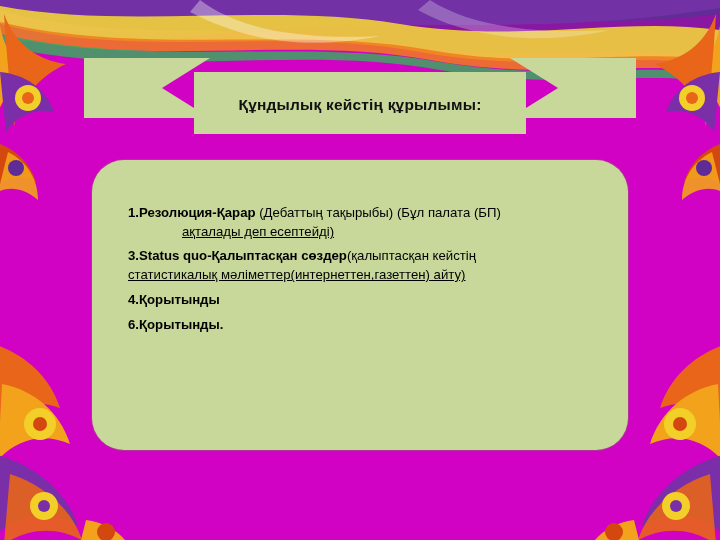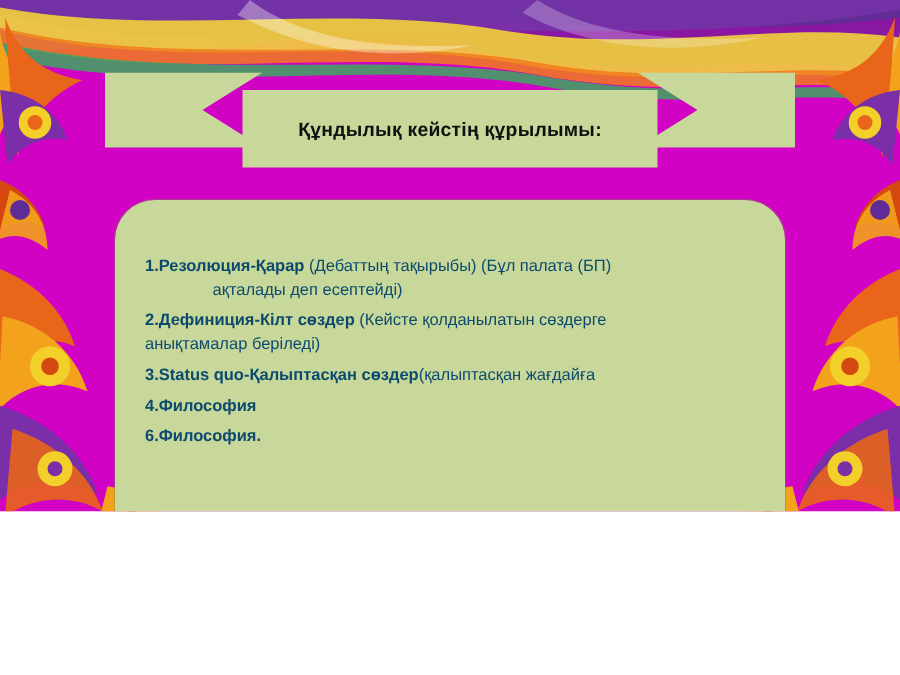--- a/index.html
+++ b/index.html
@@ -9,21 +9,21 @@
   body {
     width: 720px;
     height: 540px;
     font-family: "Liberation Sans", sans-serif;
     overflow: hidden;
   }
 
   .slide {
     position: relative;
     width: 720px;
-    height: 409px;
+    height: 540px;
     background: #d102c4;
     overflow: hidden;
   }
 
   
   .top-band {
     position: absolute;
     top: 0; left: 0;
     width: 720px;
     height: 92px;
@@ -72,38 +72,39 @@
     left: 92px;
     top: 160px;
     width: 536px;
     height: 290px;
     background: #c8d89a;
     border-radius: 32px;
     box-shadow: 0 0 0 1px rgba(120,140,80,0.35);
   }
   .content-inner {
     position: absolute;
-    left: 24px;
+    left: 36px;
     top: 44px;
     right: 22px;
     font-size: 13.2px;
-    color: #0c4a6e;
+    color: #000000;
     line-height: 1.42;
   }
   .line {
     margin-bottom: 6px;
   }
   .line .num { font-weight: bold; }
   .line b { font-weight: bold; }
   .sub-indent {
     display: block;
     padding-left: 54px;
   }
   .cont {
     display: block;
+    text-decoration: underline;
   }
 </style>
 </head>
 <body>
 
 <div class="slide">
 
   <div class="top-band">
     <svg class="band-layer" viewBox="0 0 720 92" preserveAspectRatio="none">
       <rect x="0" y="0" width="720" height="92" fill="#d102c4"></rect>
@@ -180,34 +181,31 @@
   </div>
 
   <div class="content-box">
     <div class="content-inner">
 
       <div class="line">
         <span class="num">1.</span><b>Резолюция-Қарар</b><span> (Дебаттың тақырыбы) (Бұл палата  (БП)</span>
         <span class="cont sub-indent">ақталады деп есептейді)</span>
       </div>
 
-      <div class="line">
-        <span class="num">2.</span><b>Дефиниция-Кілт сөздер</b><span> (Кейсте қолданылатын сөздерге</span>
-        <span class="cont">анықтамалар беріледі)</span>
-      </div>
-
-      <div class="line">
-        <span class="num">3.</span><b>Status quo-Қалыптасқан сөздер</b><span>(қалыптасқан жағдайға</span>
-      </div>
-
-      <div class="line">
-        <span class="num">4.</span><b>Философия</b><span></span>
-      </div>
-
-
-      <div class="line">
-        <span class="num">6.</span><b>Философия.</b><span></span>
+
+      <div class="line">
+        <span class="num">3.</span><b>Status quo-Қалыптасқан сөздер</b><span>(қалыптасқан кейстің</span>
+        <span class="cont">статистикалық мәліметтер(интернеттен,газеттен) айту)</span>
+      </div>
+
+      <div class="line">
+        <span class="num">4.</span><b>Қорытынды</b><span></span>
+      </div>
+
+
+      <div class="line">
+        <span class="num">6.</span><b>Қорытынды.</b><span></span>
       </div>
 
     </div>
   </div>
 
 </div>
 
 </body></html>

